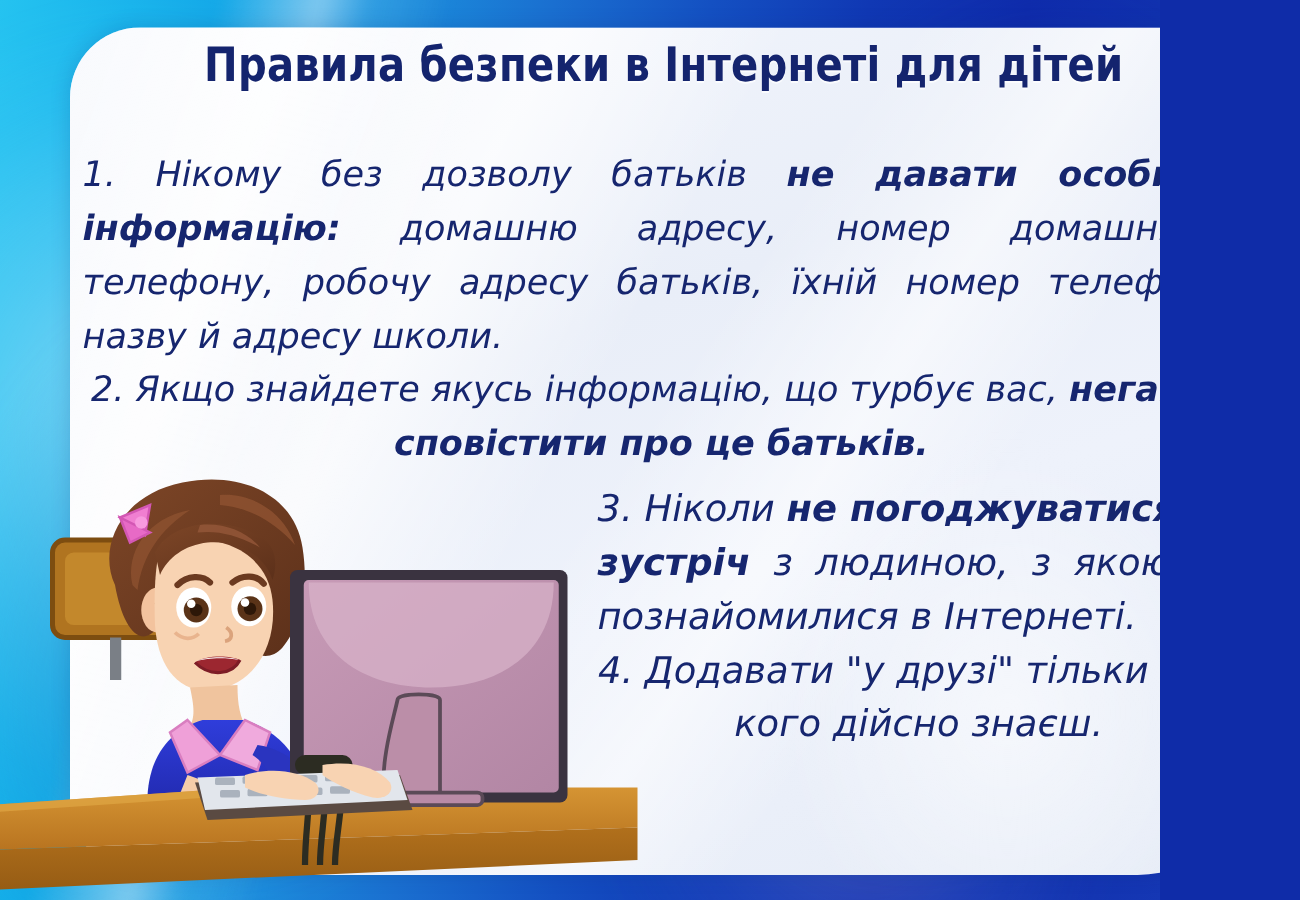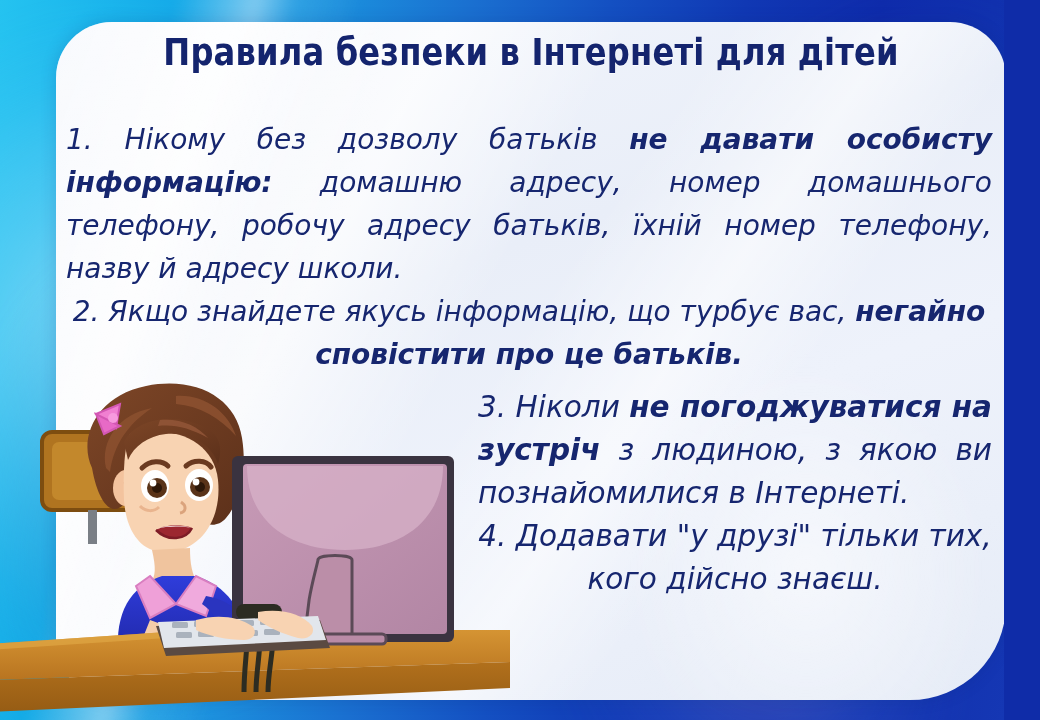--- a/index.html
+++ b/index.html
@@ -1,21 +1,21 @@
 <!DOCTYPE html>
 <html><head>
 <meta charset="utf-8">
 <style>
   html,body{margin:0;padding:0;}
   body{
     width:1040px;height:720px;overflow:hidden;
     font-family:"DejaVu Sans","Liberation Sans",sans-serif;
     background:#0f2ca8;
   }
-  #stage{position:relative;width:1004px;height:720px;overflow:hidden;}
+  #stage{position:relative;width:928px;height:720px;overflow:hidden;}
 
   
   .bg-base{
     position:absolute;inset:0;
     background:linear-gradient(100deg,
        #25c3f0 0%,
        #19b4ec 10%,
        #12a3e6 20%,
        #1b8fdd 30%,
        #1a6fd0 42%,

